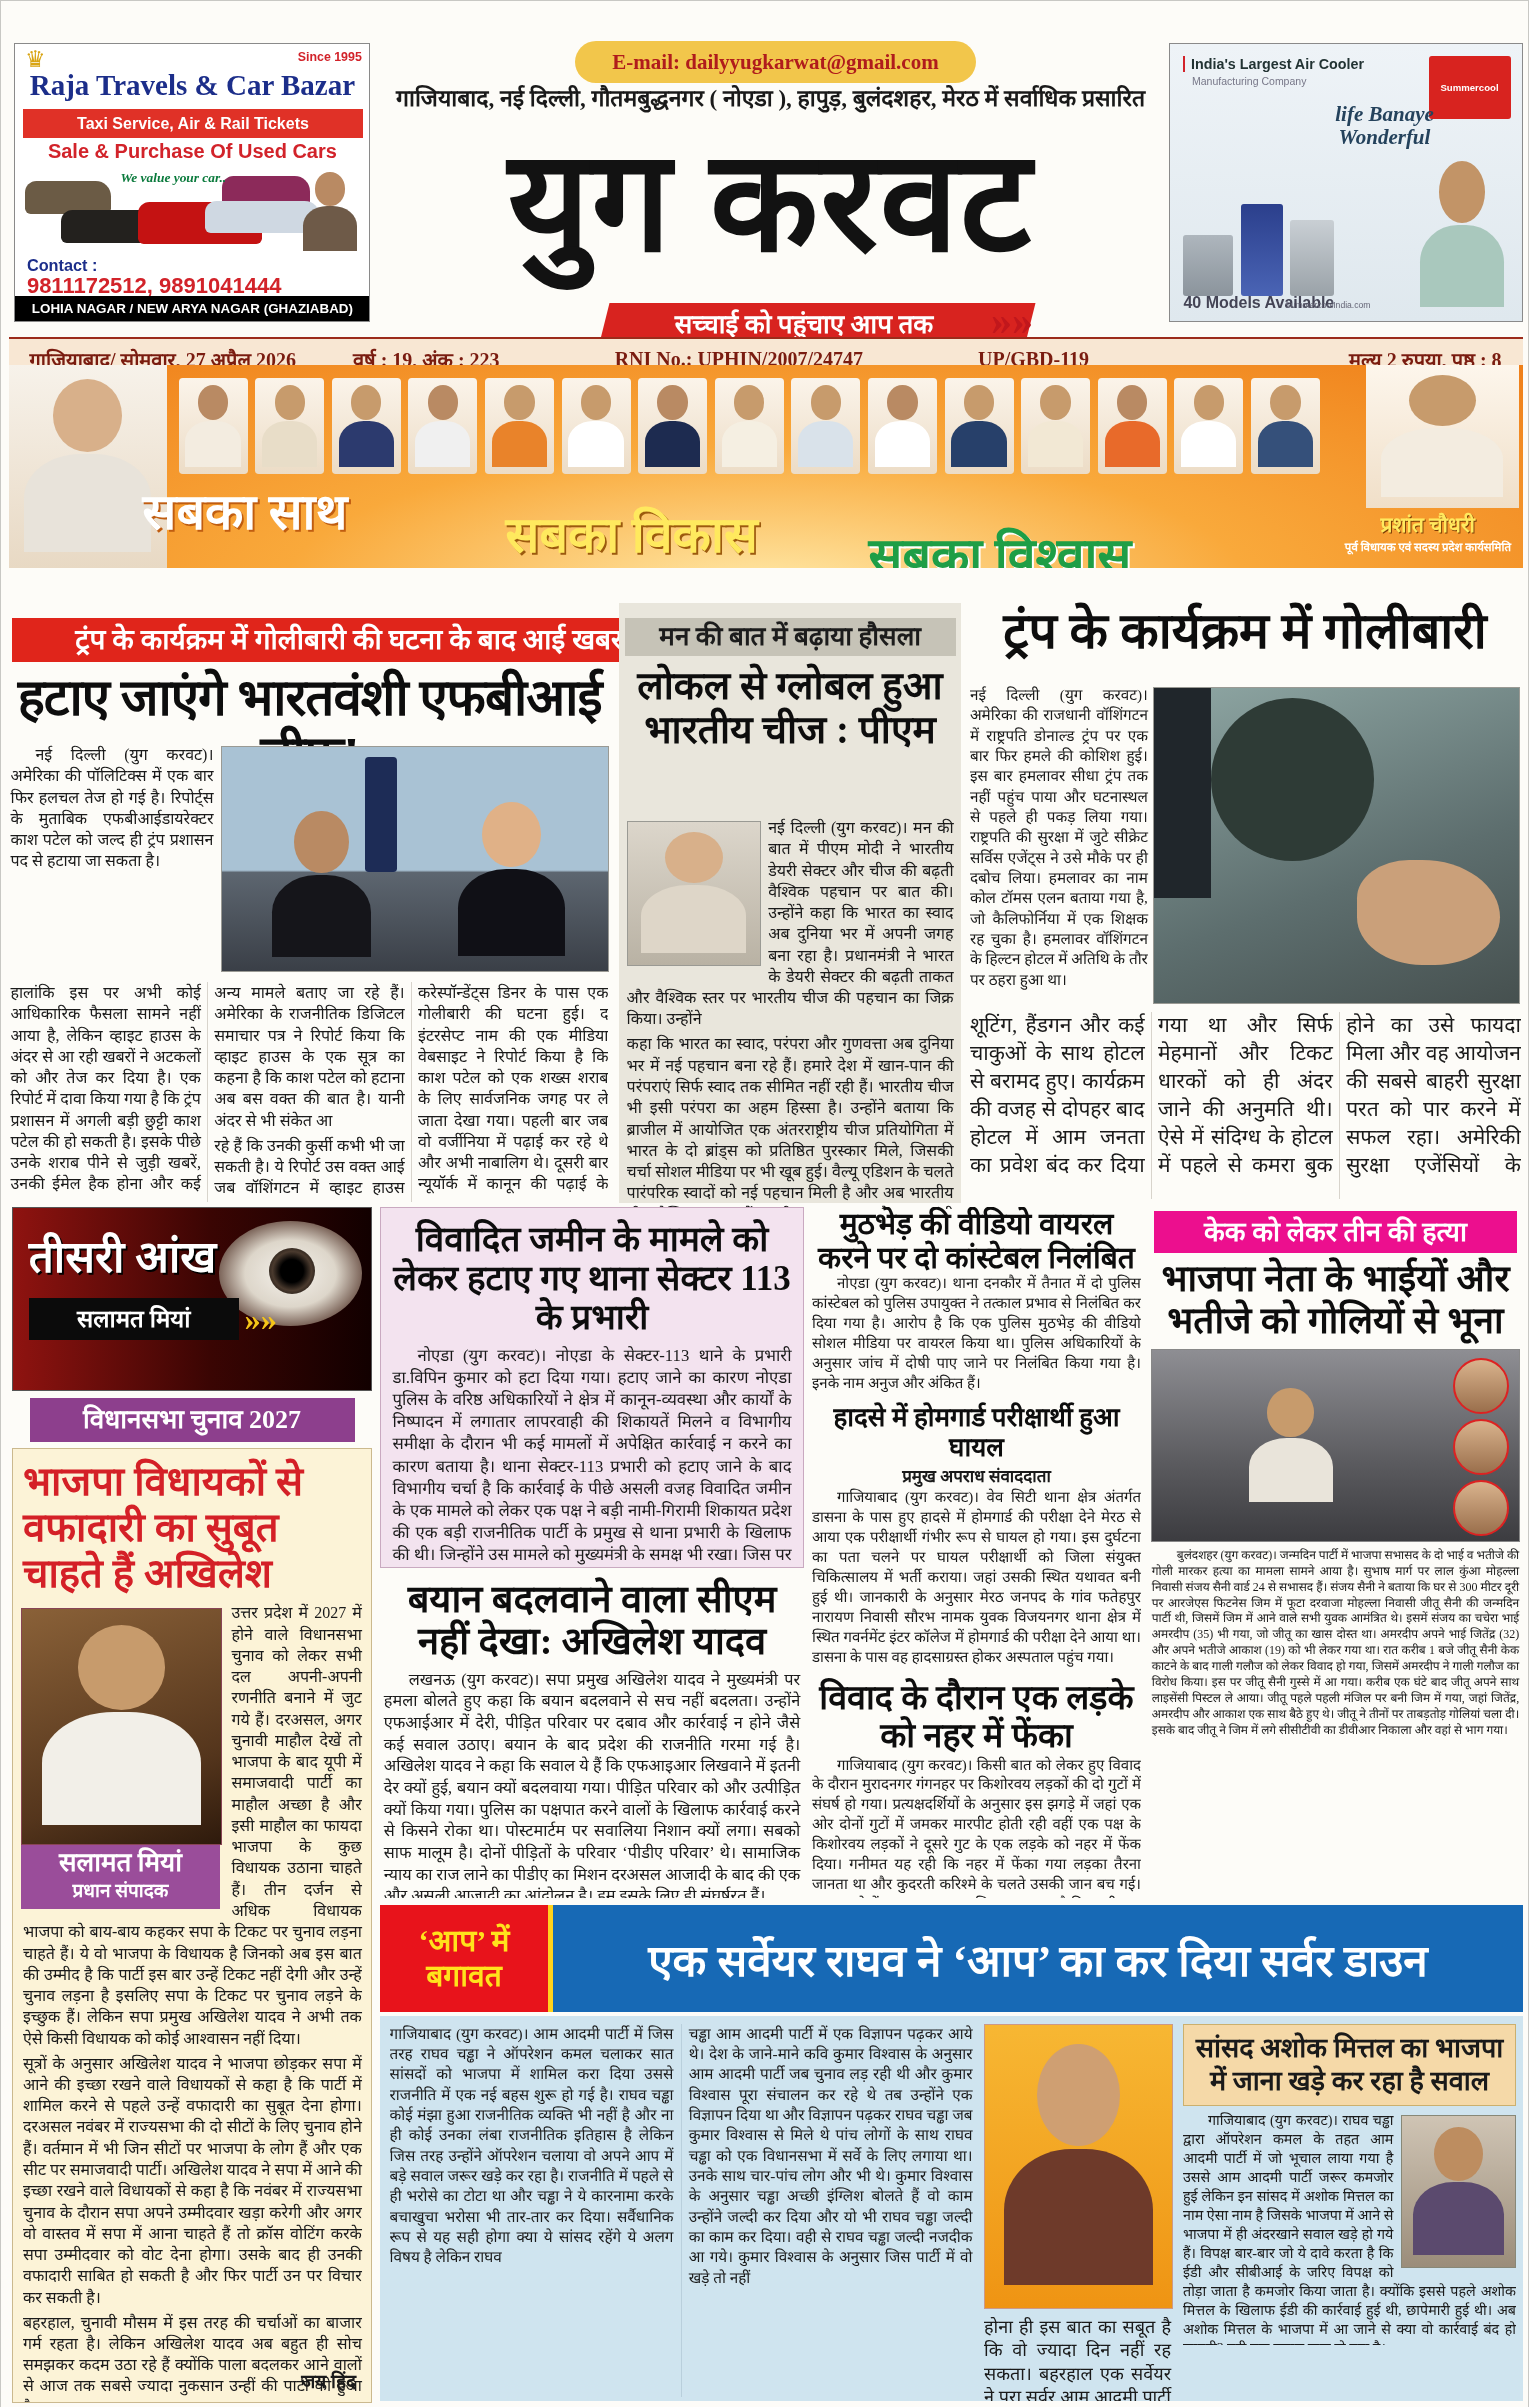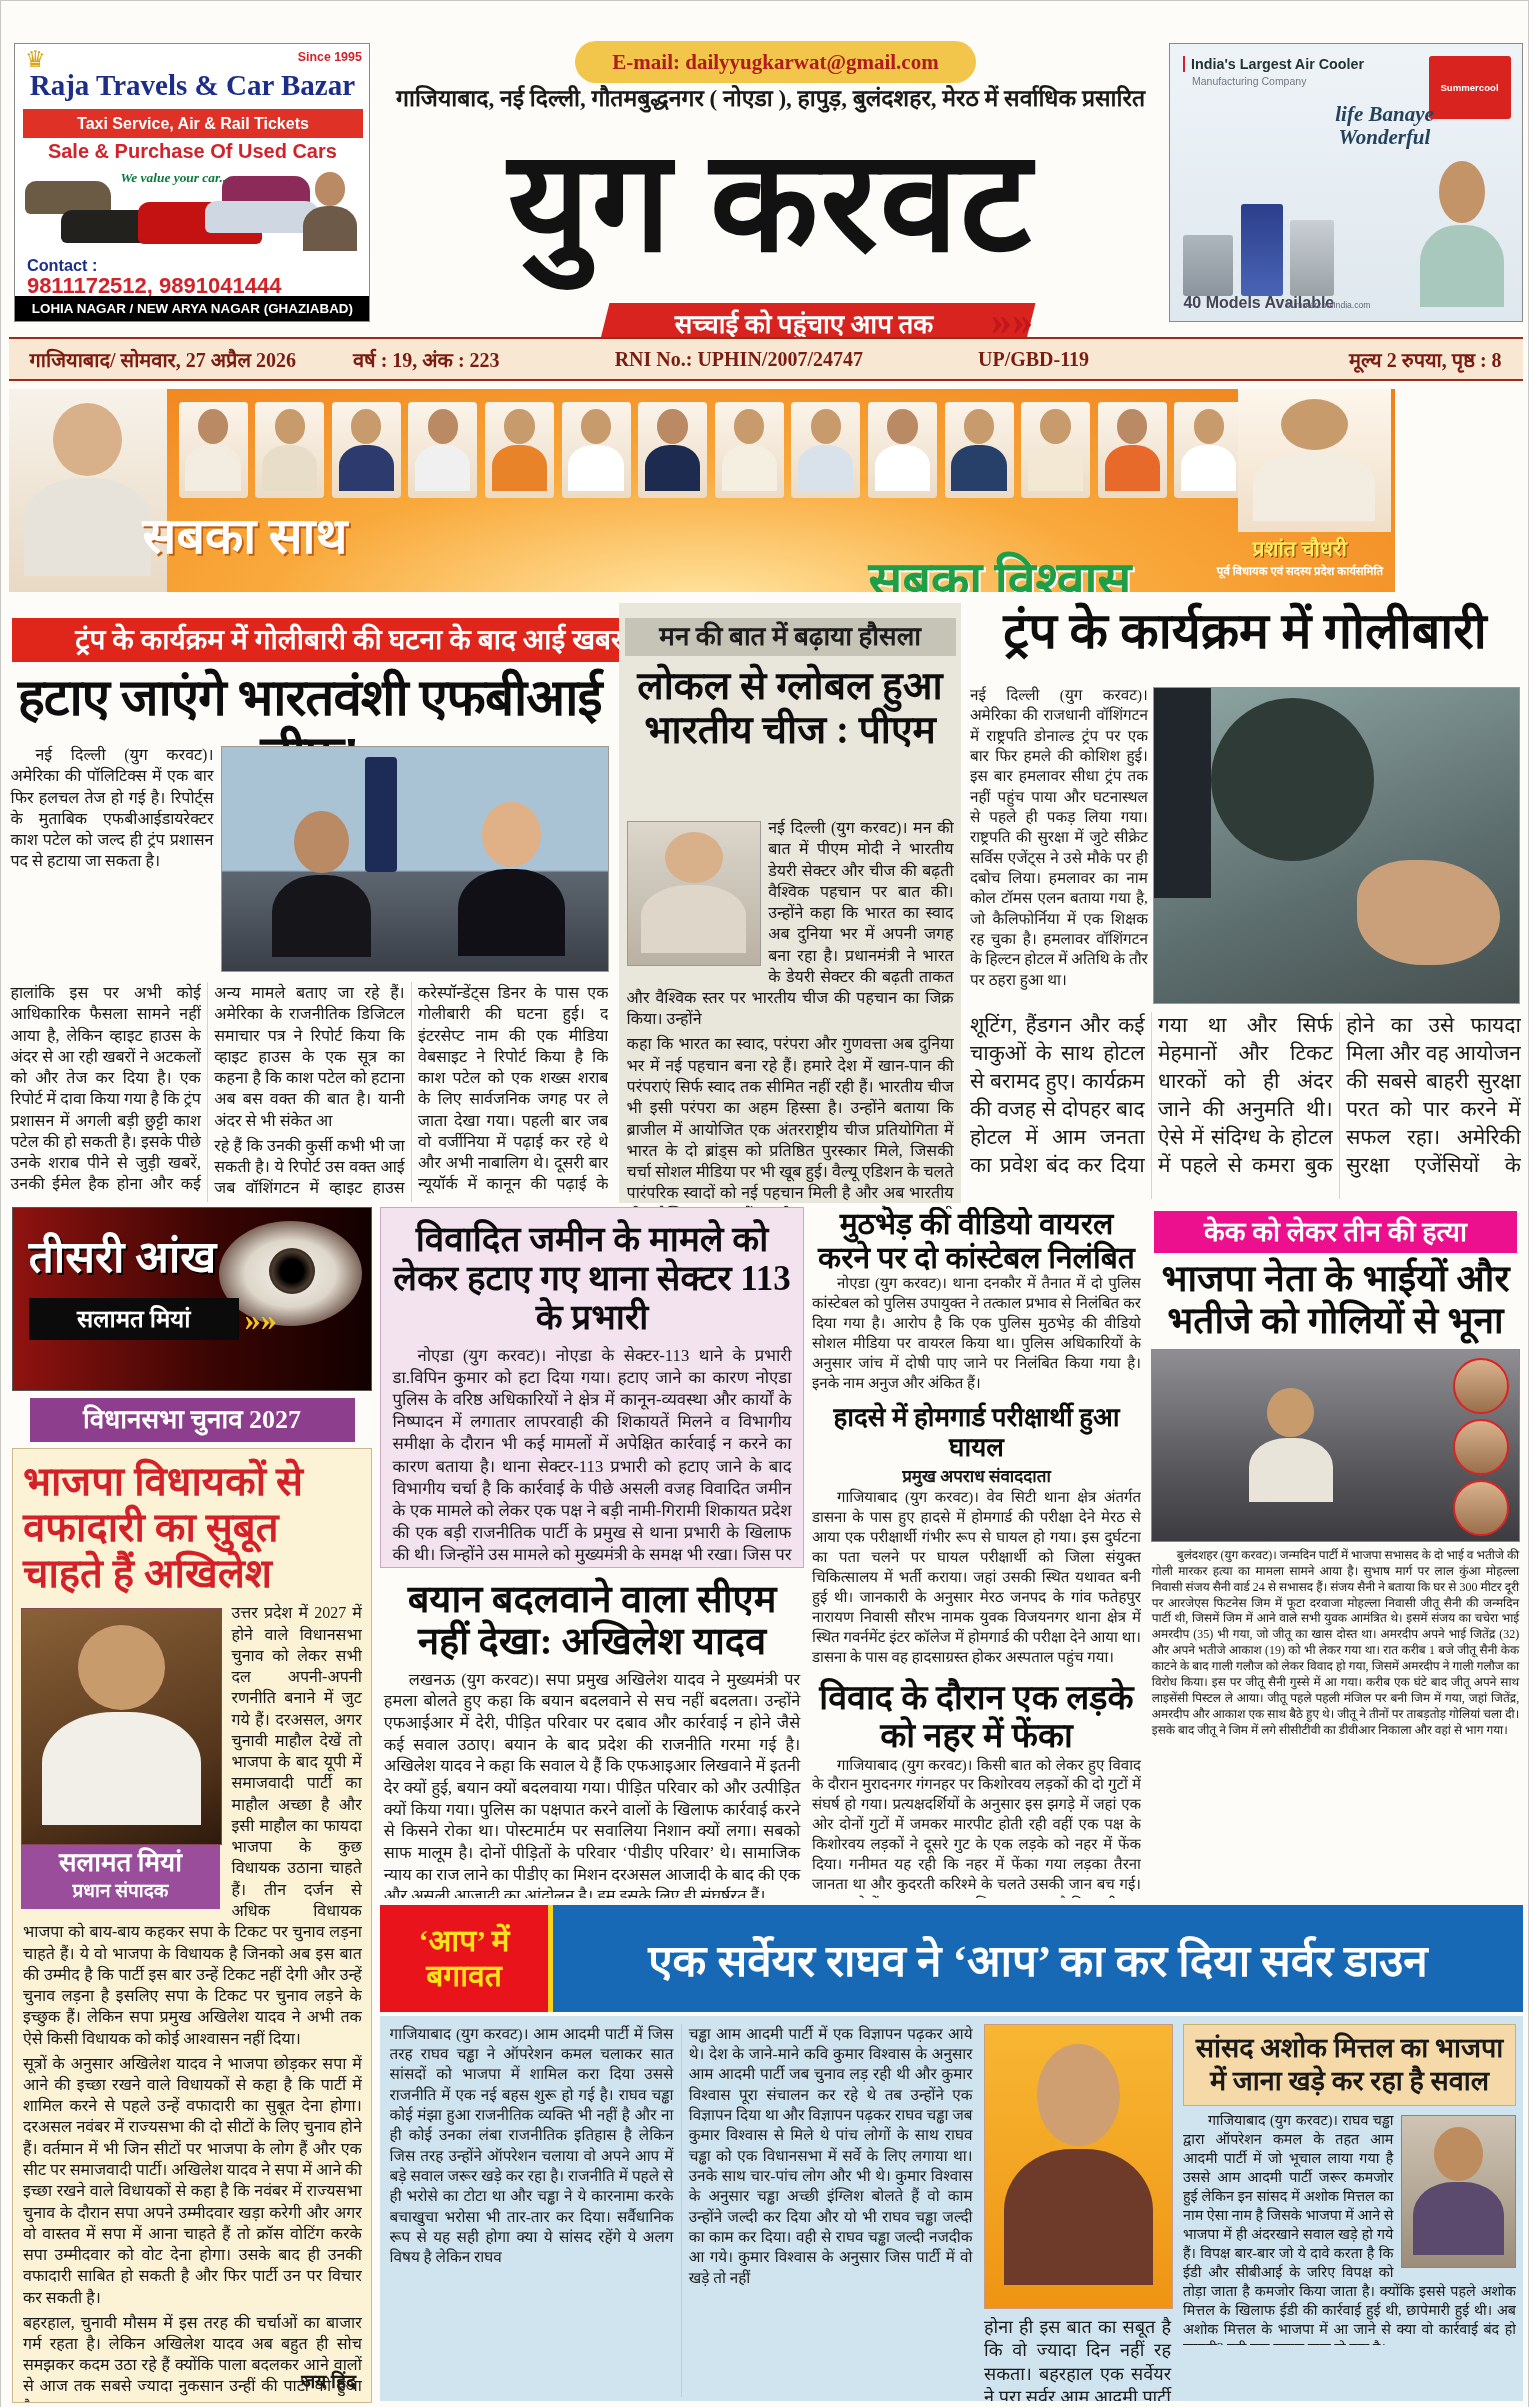--- a/index.html
+++ b/index.html
@@ -48,21 +48,21 @@
   .ad-right .site{position:absolute;left:115px;bottom:11.5px;font-size:8.6px;color:#667;}
   .appl{position:absolute;bottom:25px;border-radius:2.9px;}
   .ad-right .man2{position:absolute;right:7.6px;bottom:0;width:105px;height:172px;}
 
   
   .dateline{left:7.6px;top:336px;width:1514px;height:44px;background:#f8e7d3;border-top:2.9px solid #9c2b1b;border-bottom:2.9px solid #9c2b1b;
             display:flex;align-items:center;color:#7a1c10;font-weight:bold;font-size:20px;}
   .dateline span{white-space:nowrap;}
 
   
-  .banner{left:7.6px;top:388px;width:1386px;height:203px;background:radial-gradient(ellipse at 50% 110%,#ffe9a8 0%,#f9a93b 45%,#ef7f19 100%);overflow:hidden;}
+  .banner{left:7.6px;top:364px;width:1514px;height:203px;background:radial-gradient(ellipse at 50% 110%,#ffe9a8 0%,#f9a93b 45%,#ef7f19 100%);overflow:hidden;}
   .person{position:relative;overflow:hidden;}
   .person::before{content:'';position:absolute;width:44%;height:36%;left:28%;top:7%;background:var(--skin,#caa07a);border-radius:50%;}
   .person::after{content:'';position:absolute;width:80%;height:48%;left:10%;top:44%;background:var(--shirt,#999);border-radius:45% 45% 0 0;}
   .banner .big-left{position:absolute;left:0;top:0;width:158px;height:203px;background:linear-gradient(180deg,#f7f2ea,#e8d9c4);}
   .banner .big-right{position:absolute;right:3.8px;top:0;width:153px;height:143px;background:linear-gradient(180deg,#fdf6ec,#f0dfc8);}
   .headrow{position:absolute;left:170px;top:13.4px;width:1176px;height:96px;display:flex;gap:7.6px;}
   .headrow .person{width:69px;height:96px;background:linear-gradient(180deg,#fbf4ea,#ecdcc6);border-radius:3.8px;flex:0 0 auto;}
   .slg1{position:absolute;left:134px;top:111px;font-size:50px;font-weight:900;color:#fff;text-shadow:1.9px 1.9px 0 #c05d10;}
   .slg2{position:absolute;left:497px;top:134px;font-size:50px;font-weight:900;color:#ffe95e;text-shadow:1.9px 1.9px 0 #9c5a0e;}
   .slg3{position:absolute;left:860px;top:155px;font-size:50px;font-weight:900;color:#1e9e46;text-shadow:1.9px 1.9px 0 #ffffff;}
@@ -222,20 +222,21 @@
         <div class="person" style="--shirt: #d9e2ea; --skin: #c79b6c;"></div>
         <div class="person" style="--shirt: #ffffff; --skin: #b98a63;"></div>
         <div class="person" style="--shirt: #27406a; --skin: #c79b6c;"></div>
         <div class="person" style="--shirt: #f2e8d4; --skin: #c79b6c;"></div>
         <div class="person" style="--shirt: #e86a2a; --skin: #b98a63;"></div>
         <div class="person" style="--shirt: #ffffff; --skin: #c79b6c;"></div>
         <div class="person" style="--shirt: #35507a; --skin: #c79b6c;"></div>
       </div>
     <div class="big-right person" style="--skin:#c79b6c;--shirt:#f3ece0;"></div>
     <div class="slg1">सबका साथ</div>
+    <div class="slg2">सबका विकास</div>
     <div class="slg3">सबका विश्वास</div>
     <div class="pname">प्रशांत चौधरी</div>
     <div class="ptitle">पूर्व विधायक एवं सदस्य प्रदेश कार्यसमिति</div>
   </div>
 
   <div class="abs artA">
     <div class="kicker">ट्रंप के कार्यक्रम में गोलीबारी की घटना के बाद आई खबर</div>
     <div class="hl">हटाए जाएंगे भारतवंशी एफबीआई चीफ!</div>
     <div class="intro body-txt">
         <p>नई दिल्ली (युग करवट)। अमेरिका की पॉलिटिक्स में एक बार फिर हलचल तेज हो गई है। रिपोर्ट्स के मुताबिक एफबीआईडायरेक्टर काश पटेल को जल्द ही ट्रंप प्रशासन पद से हटाया जा सकता है।</p>

